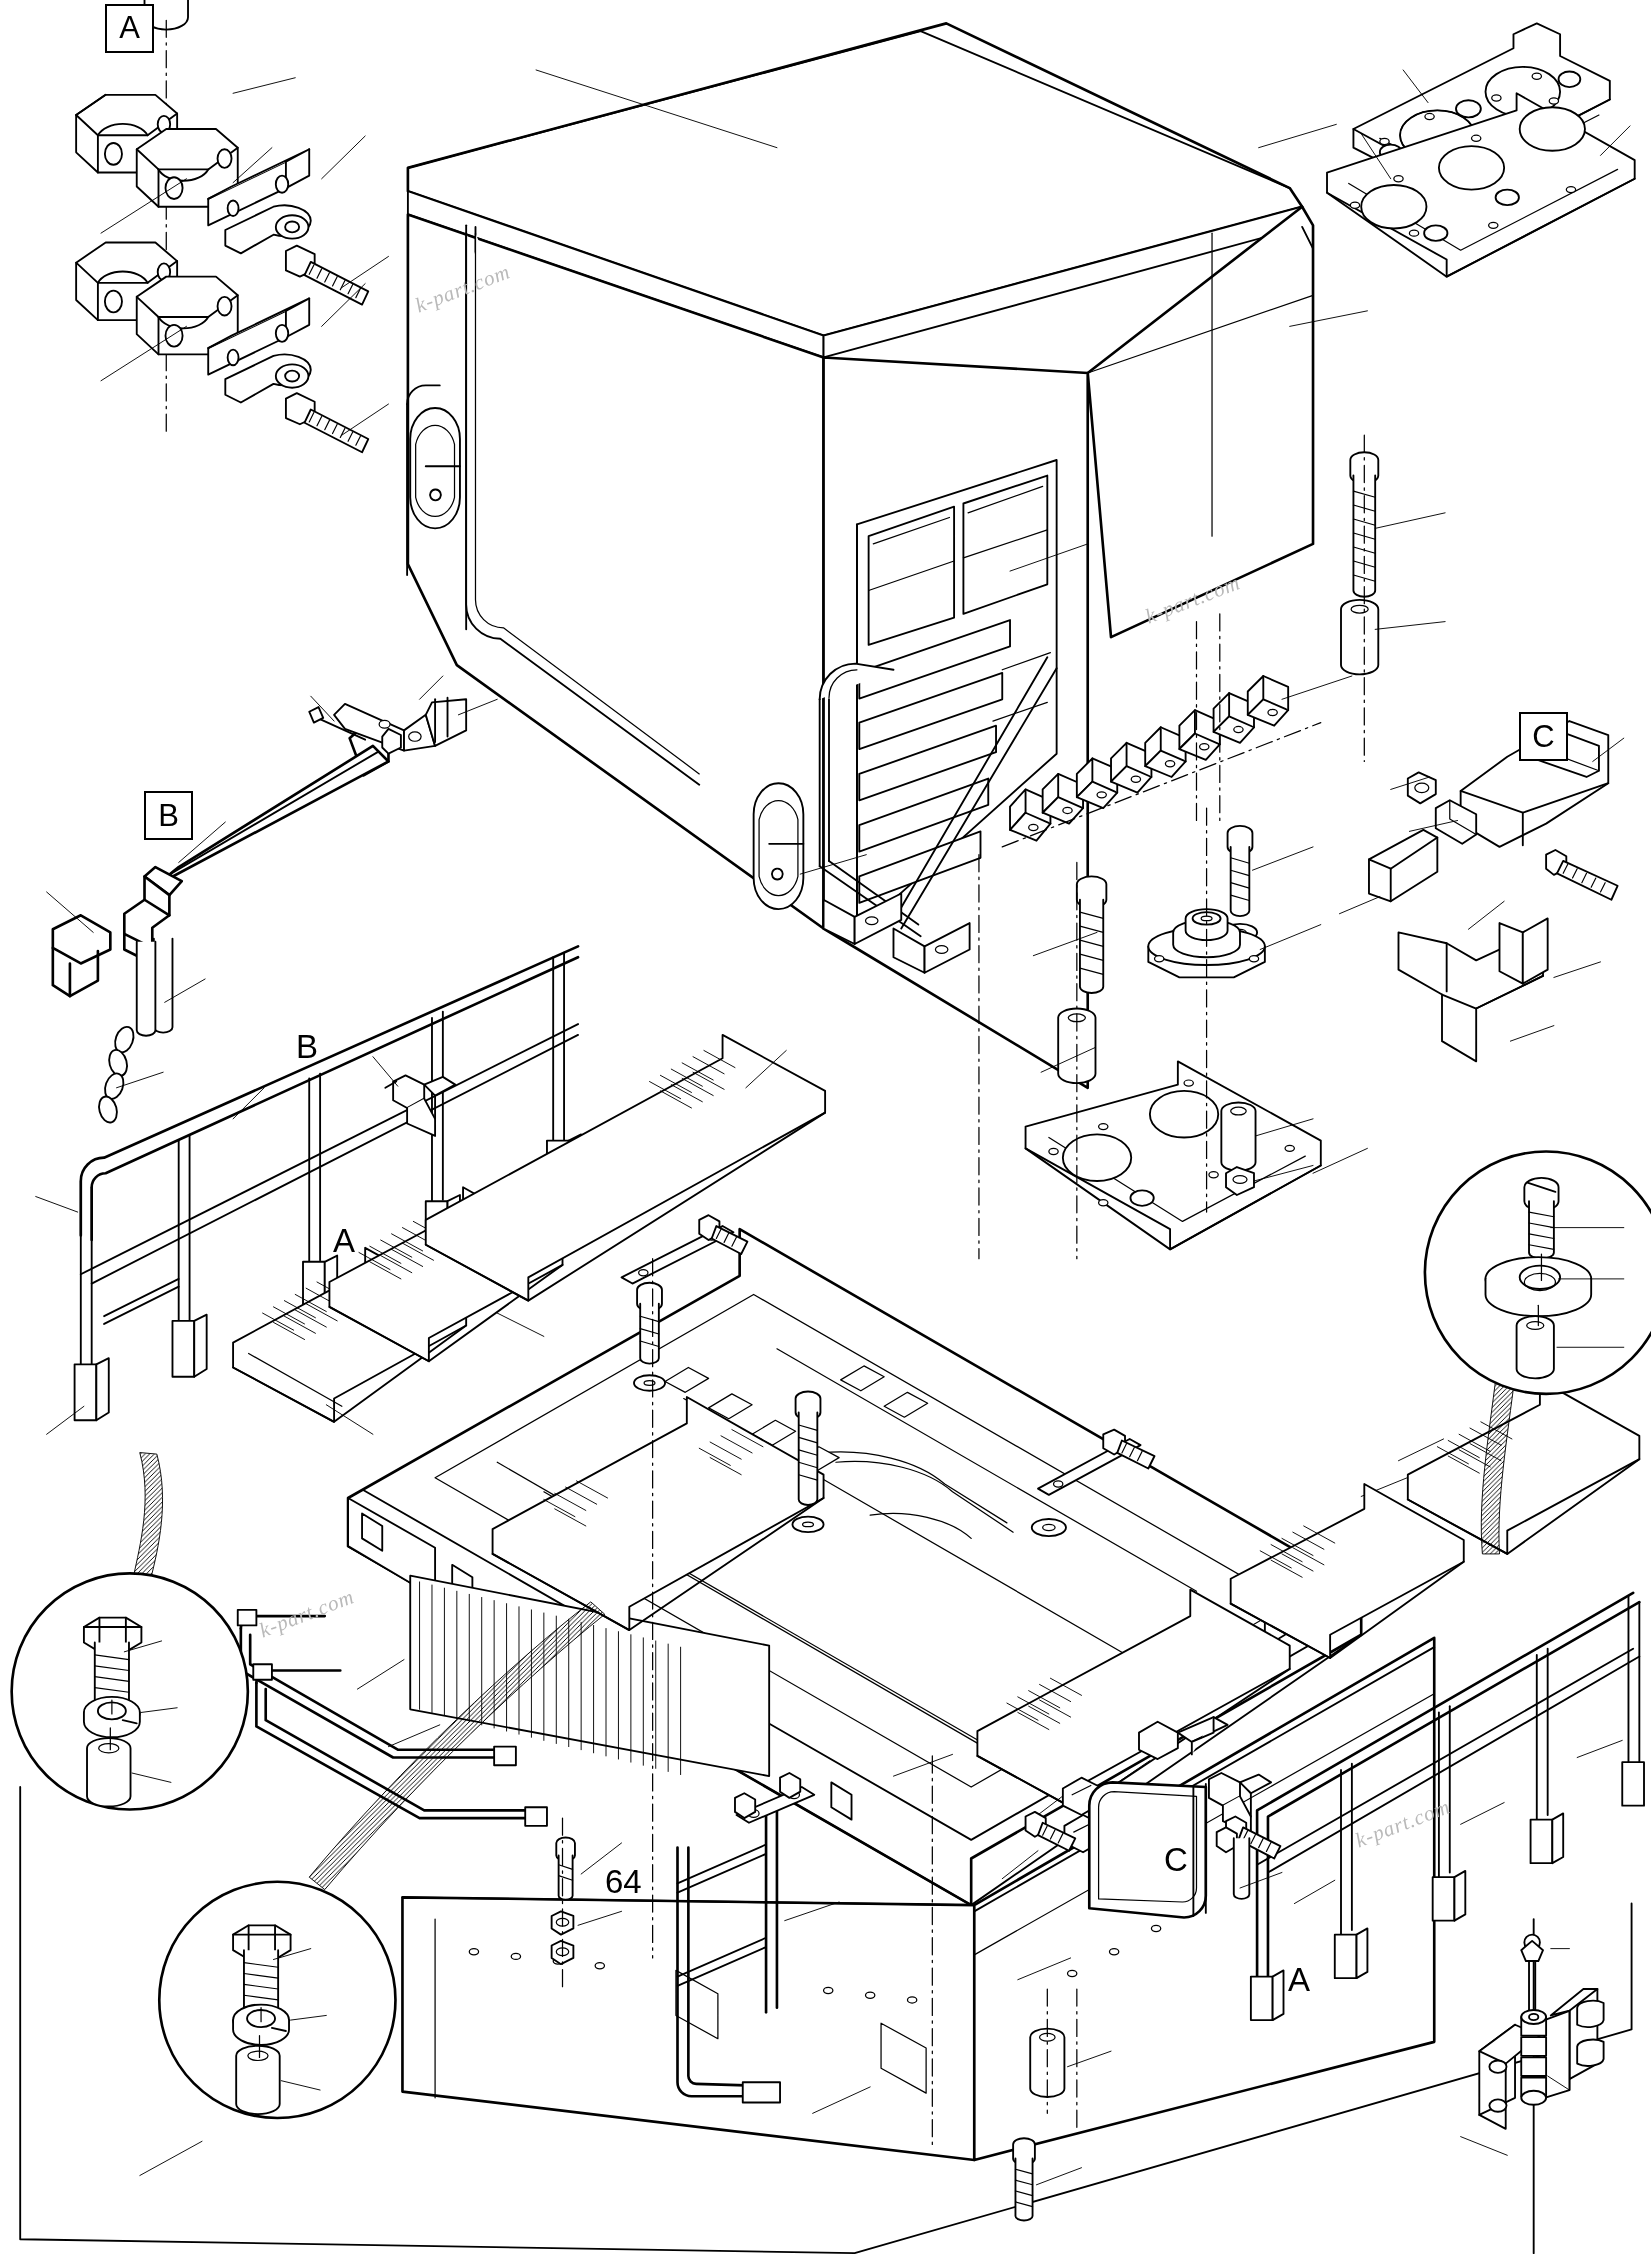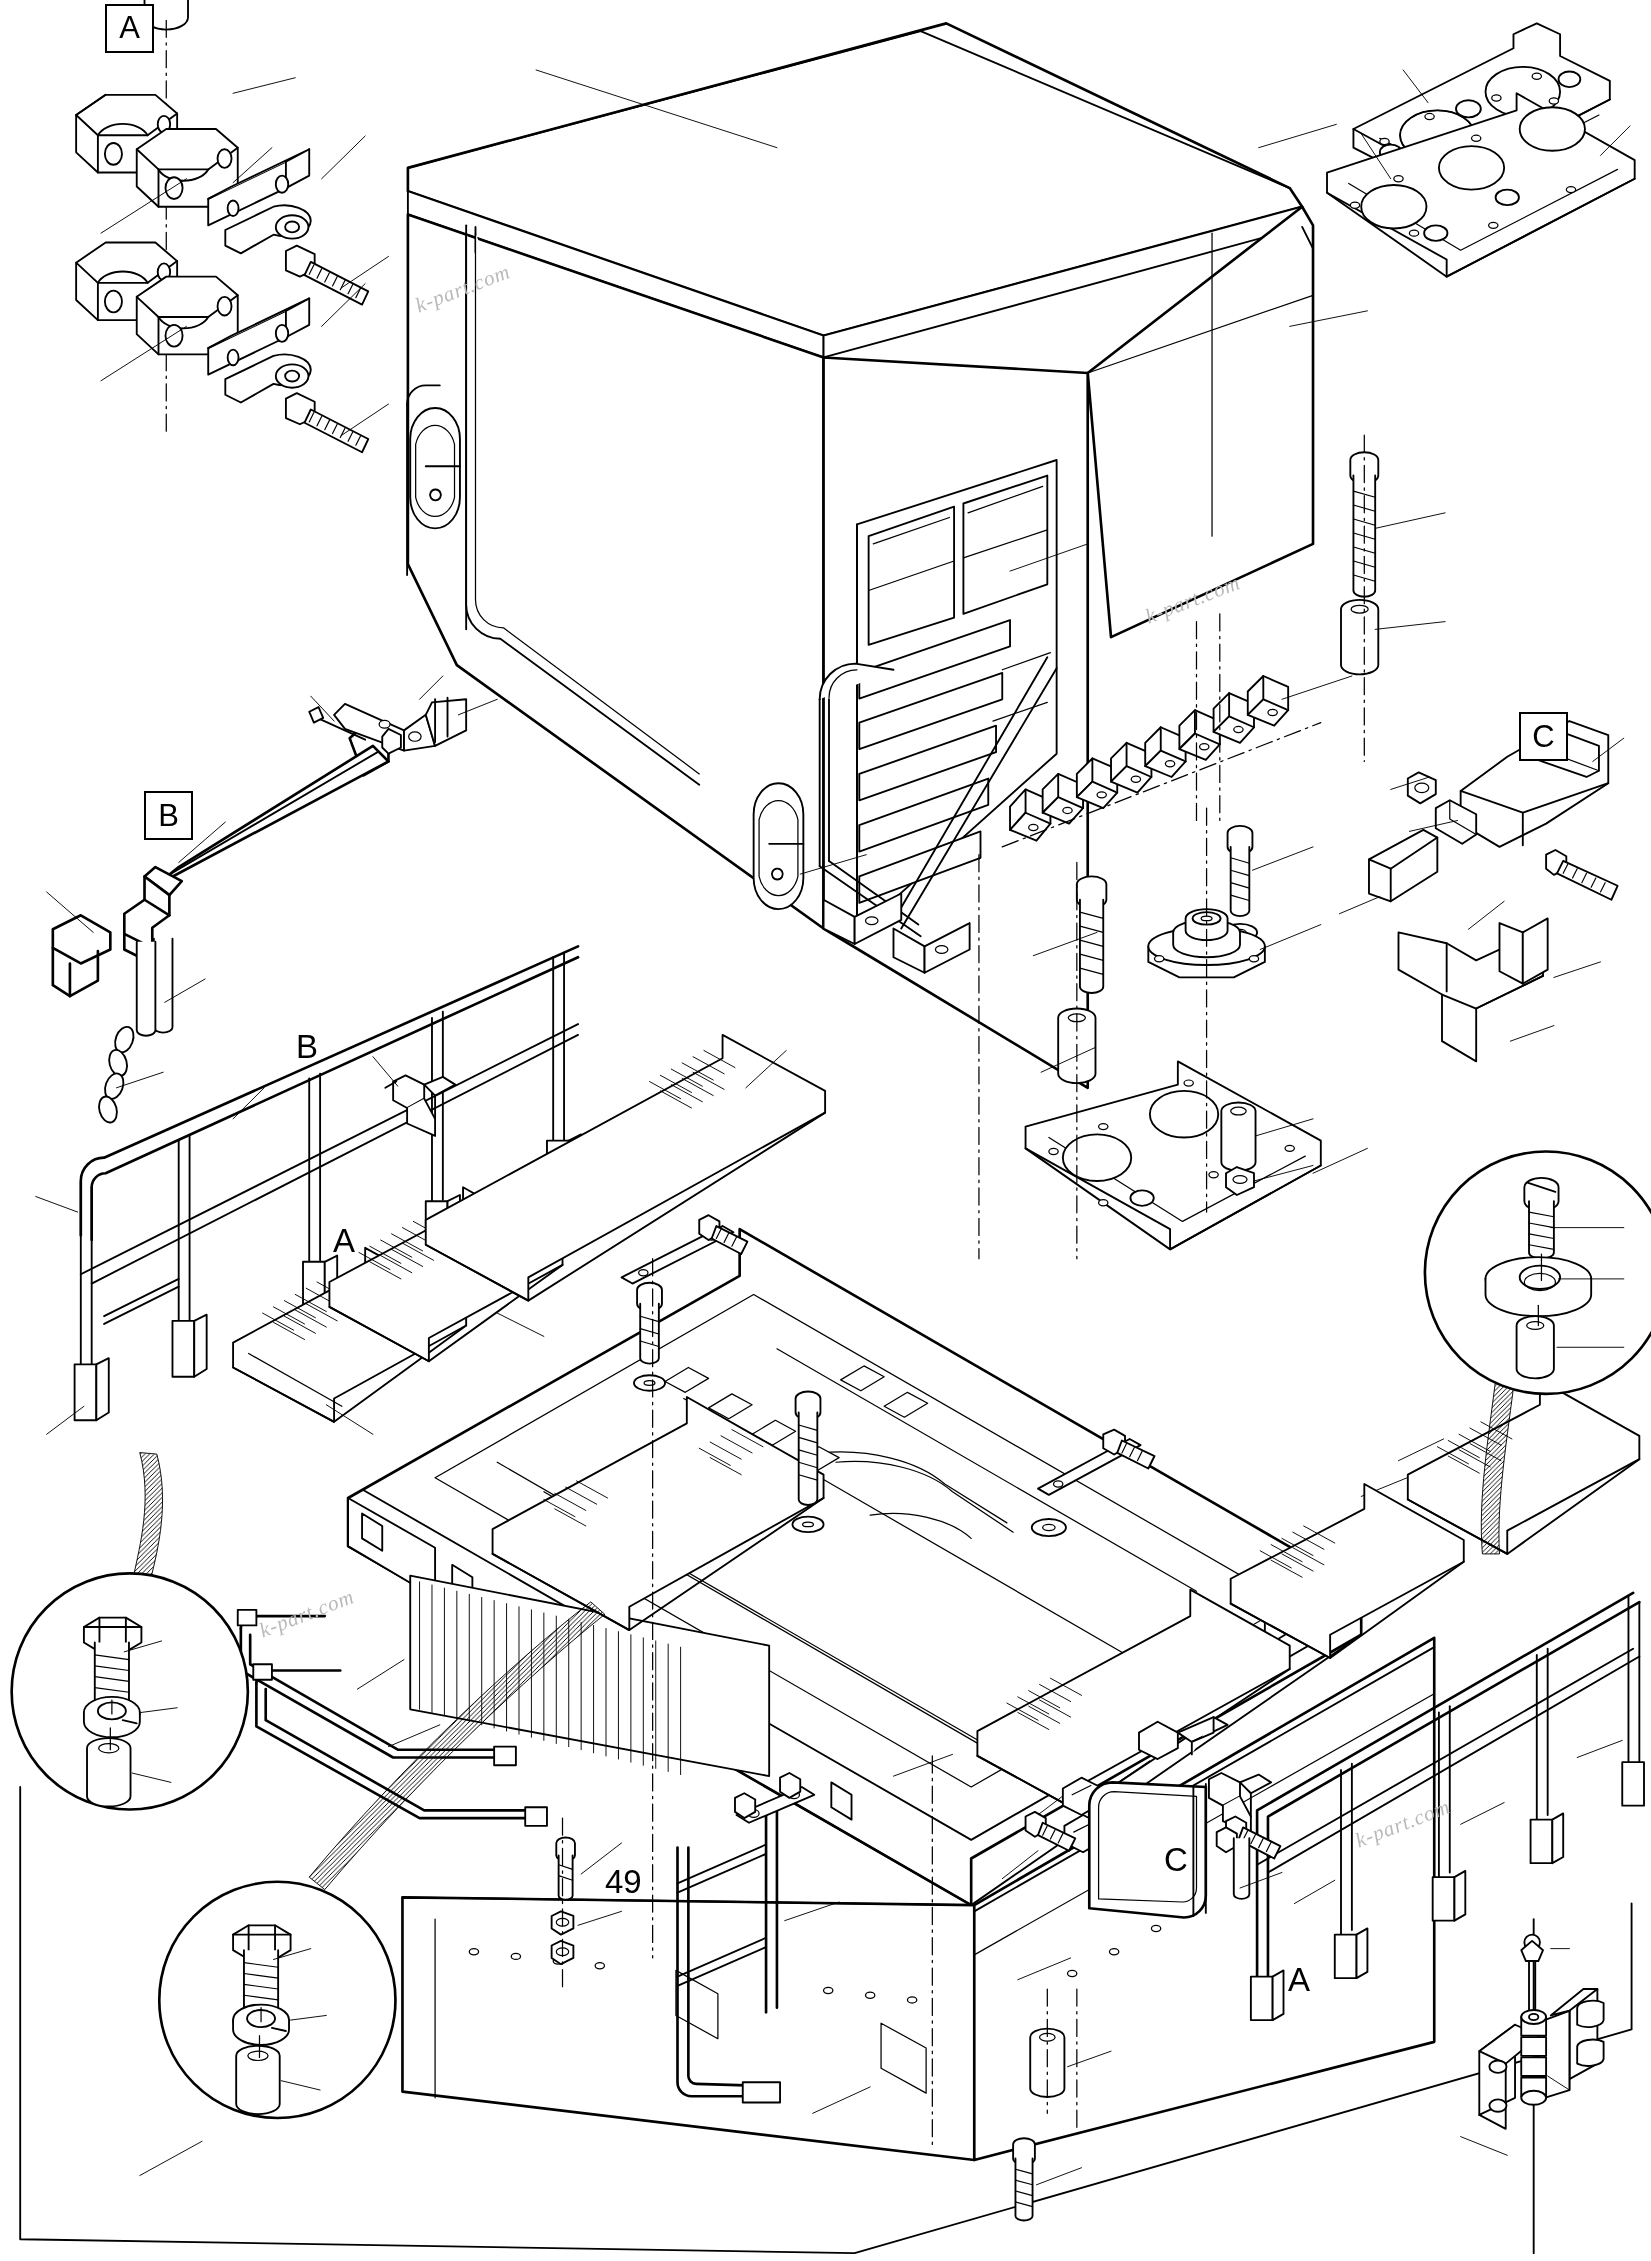--- a/index.html
+++ b/index.html
@@ -1048,18 +1048,18 @@
 <div class="wm" style="left:1142px;top:606px;transform:rotate(-21deg);">k-part.com</div>
 <div class="wm" style="left:256px;top:1620px;transform:rotate(-21deg);">k-part.com</div>
 <div class="wm" style="left:1352px;top:1830px;transform:rotate(-21deg);">k-part.com</div>
 
 <div class="boxlbl" style="left:105px;top:3.9px;width:45px;height:45px;font-size:31px;">A</div>
 <div class="boxlbl" style="left:144px;top:791px;width:45px;height:45px;font-size:31px;">B</div>
 <div class="boxlbl" style="left:1519px;top:712px;width:45px;height:45px;font-size:31px;">C</div>
 
 <div class="plainlbl" style="left:296px;top:1030px;font-size:33px;">B</div>
 <div class="plainlbl" style="left:333px;top:1224px;font-size:33px;">A</div>
-<div class="plainlbl" style="left:605px;top:1865px;font-size:33px;">49</div>
+<div class="plainlbl" style="left:605px;top:1865px;font-size:33px;">64</div>
 <div class="plainlbl" style="left:1164px;top:1843px;font-size:33px;">C</div>
 <div class="plainlbl" style="left:1288px;top:1963px;font-size:33px;">A</div>
 
 </div>
 
 
 </body></html>

